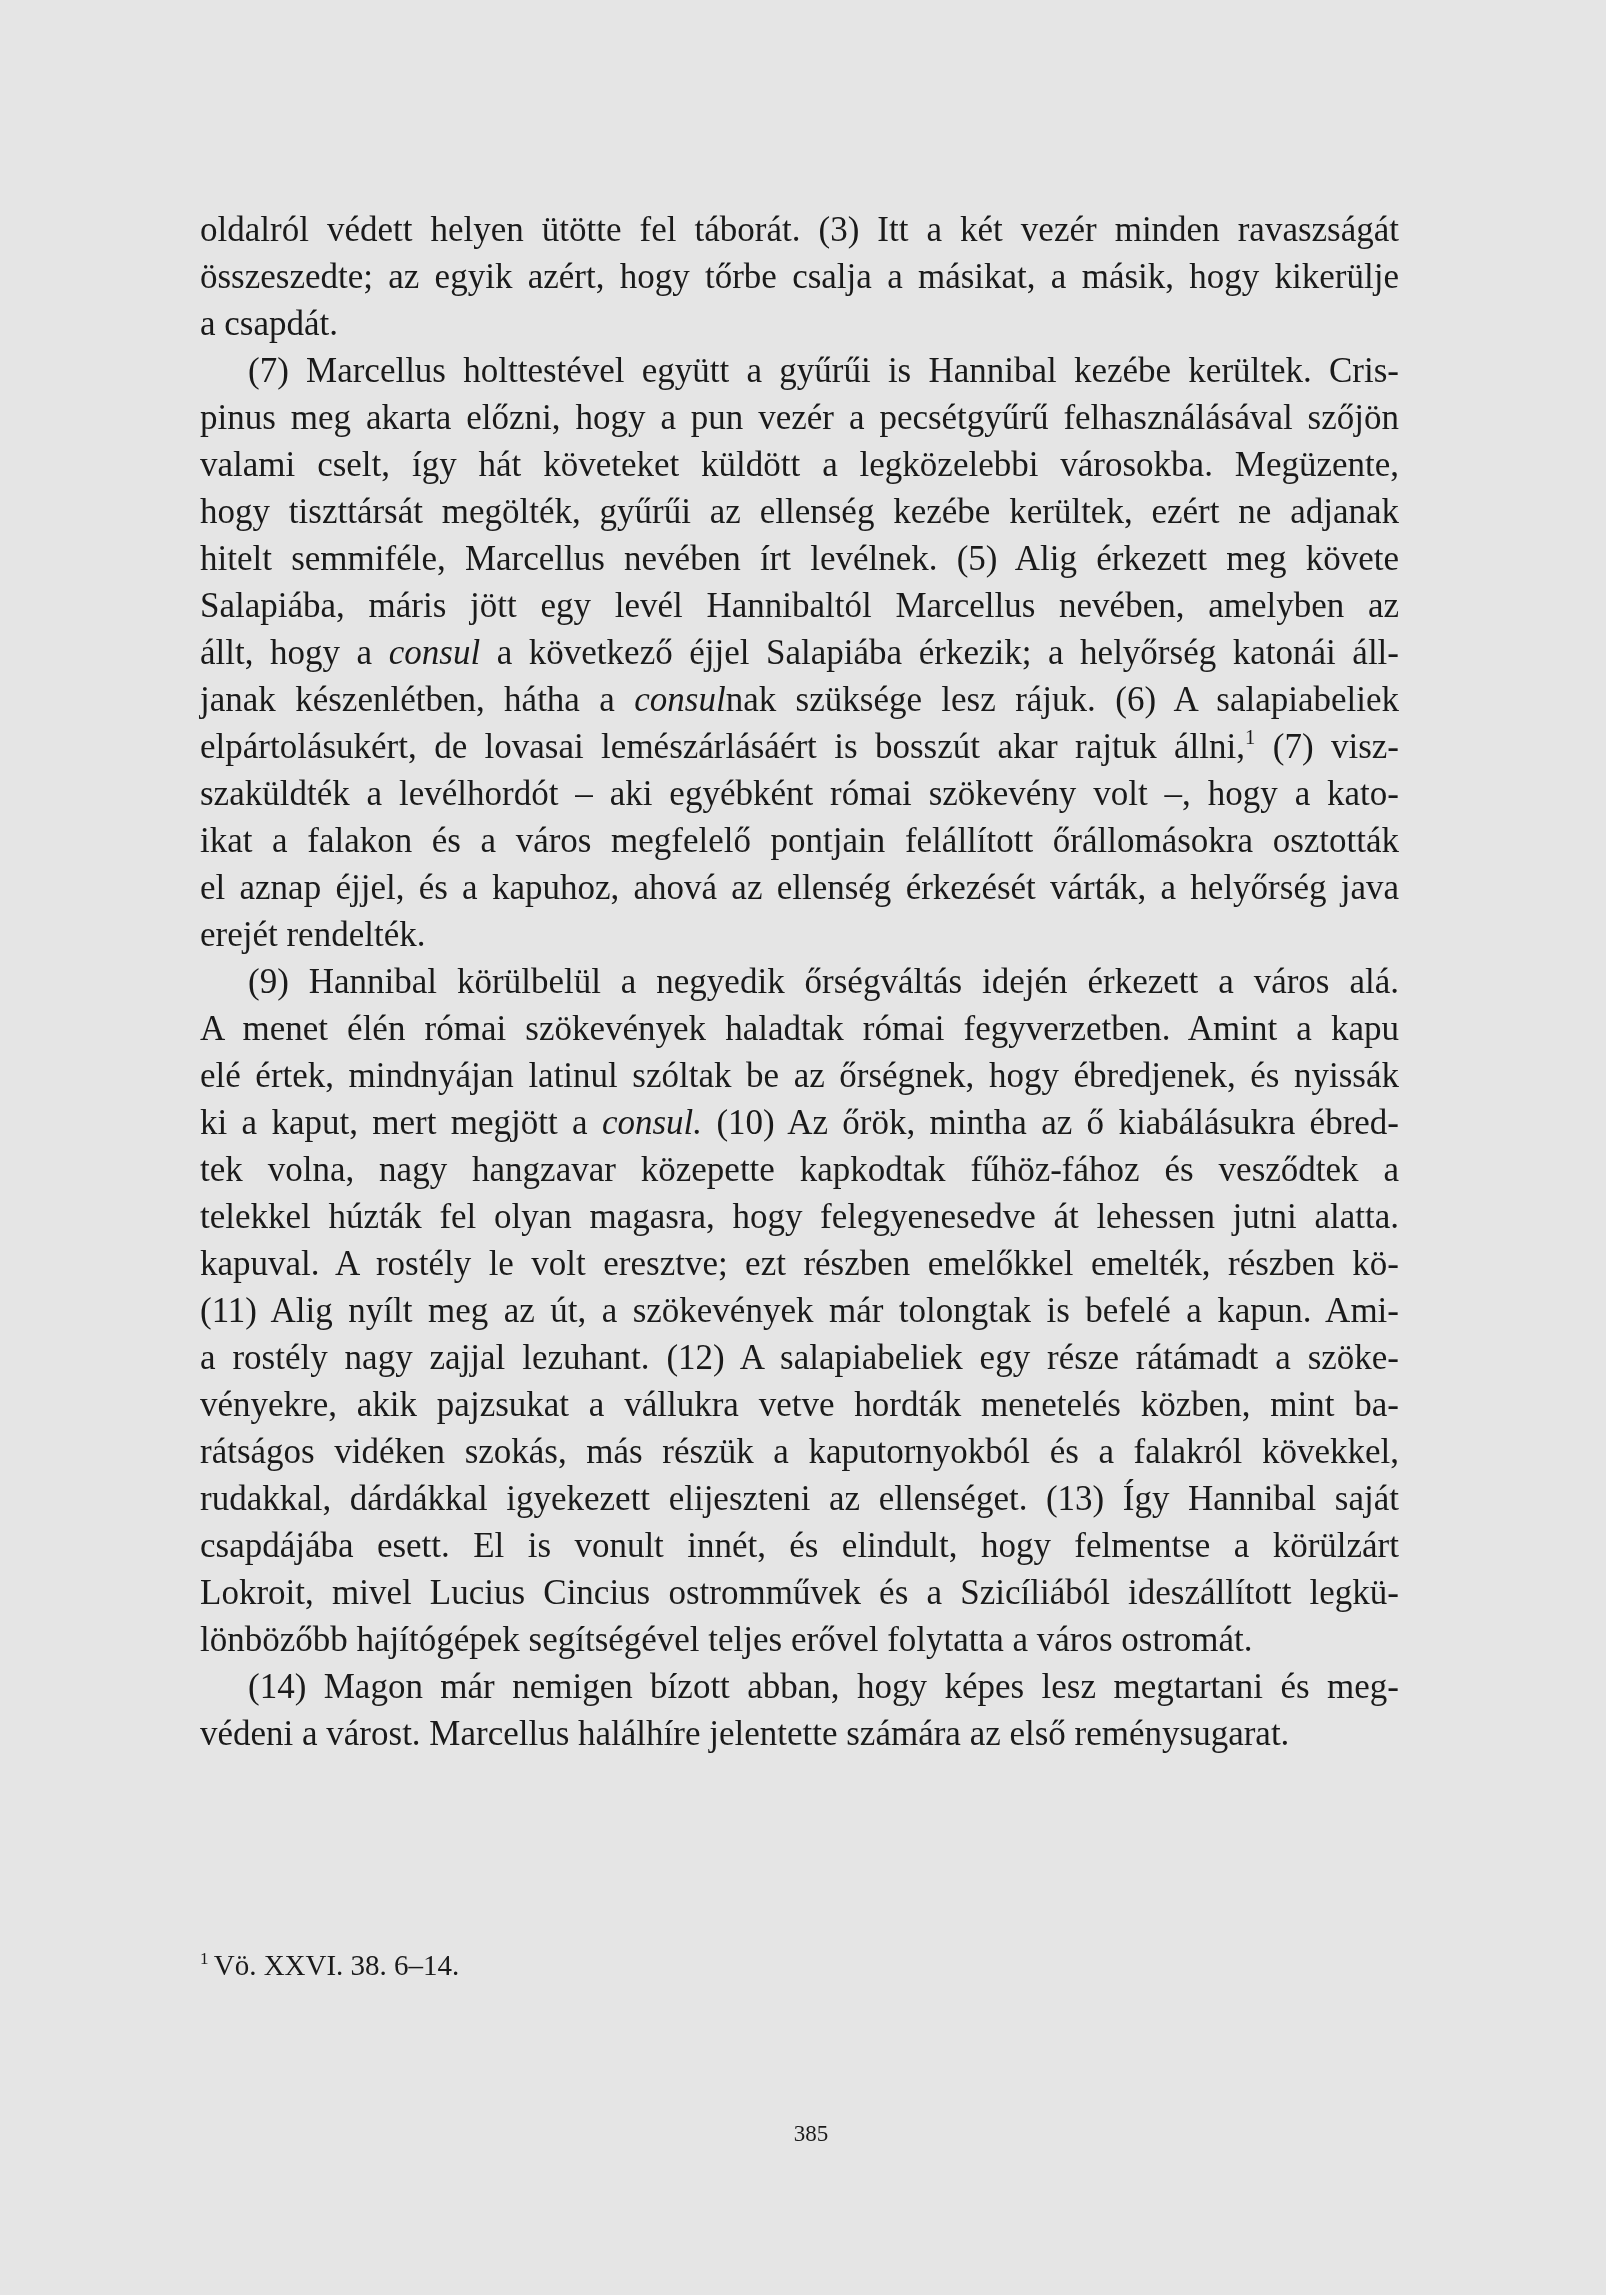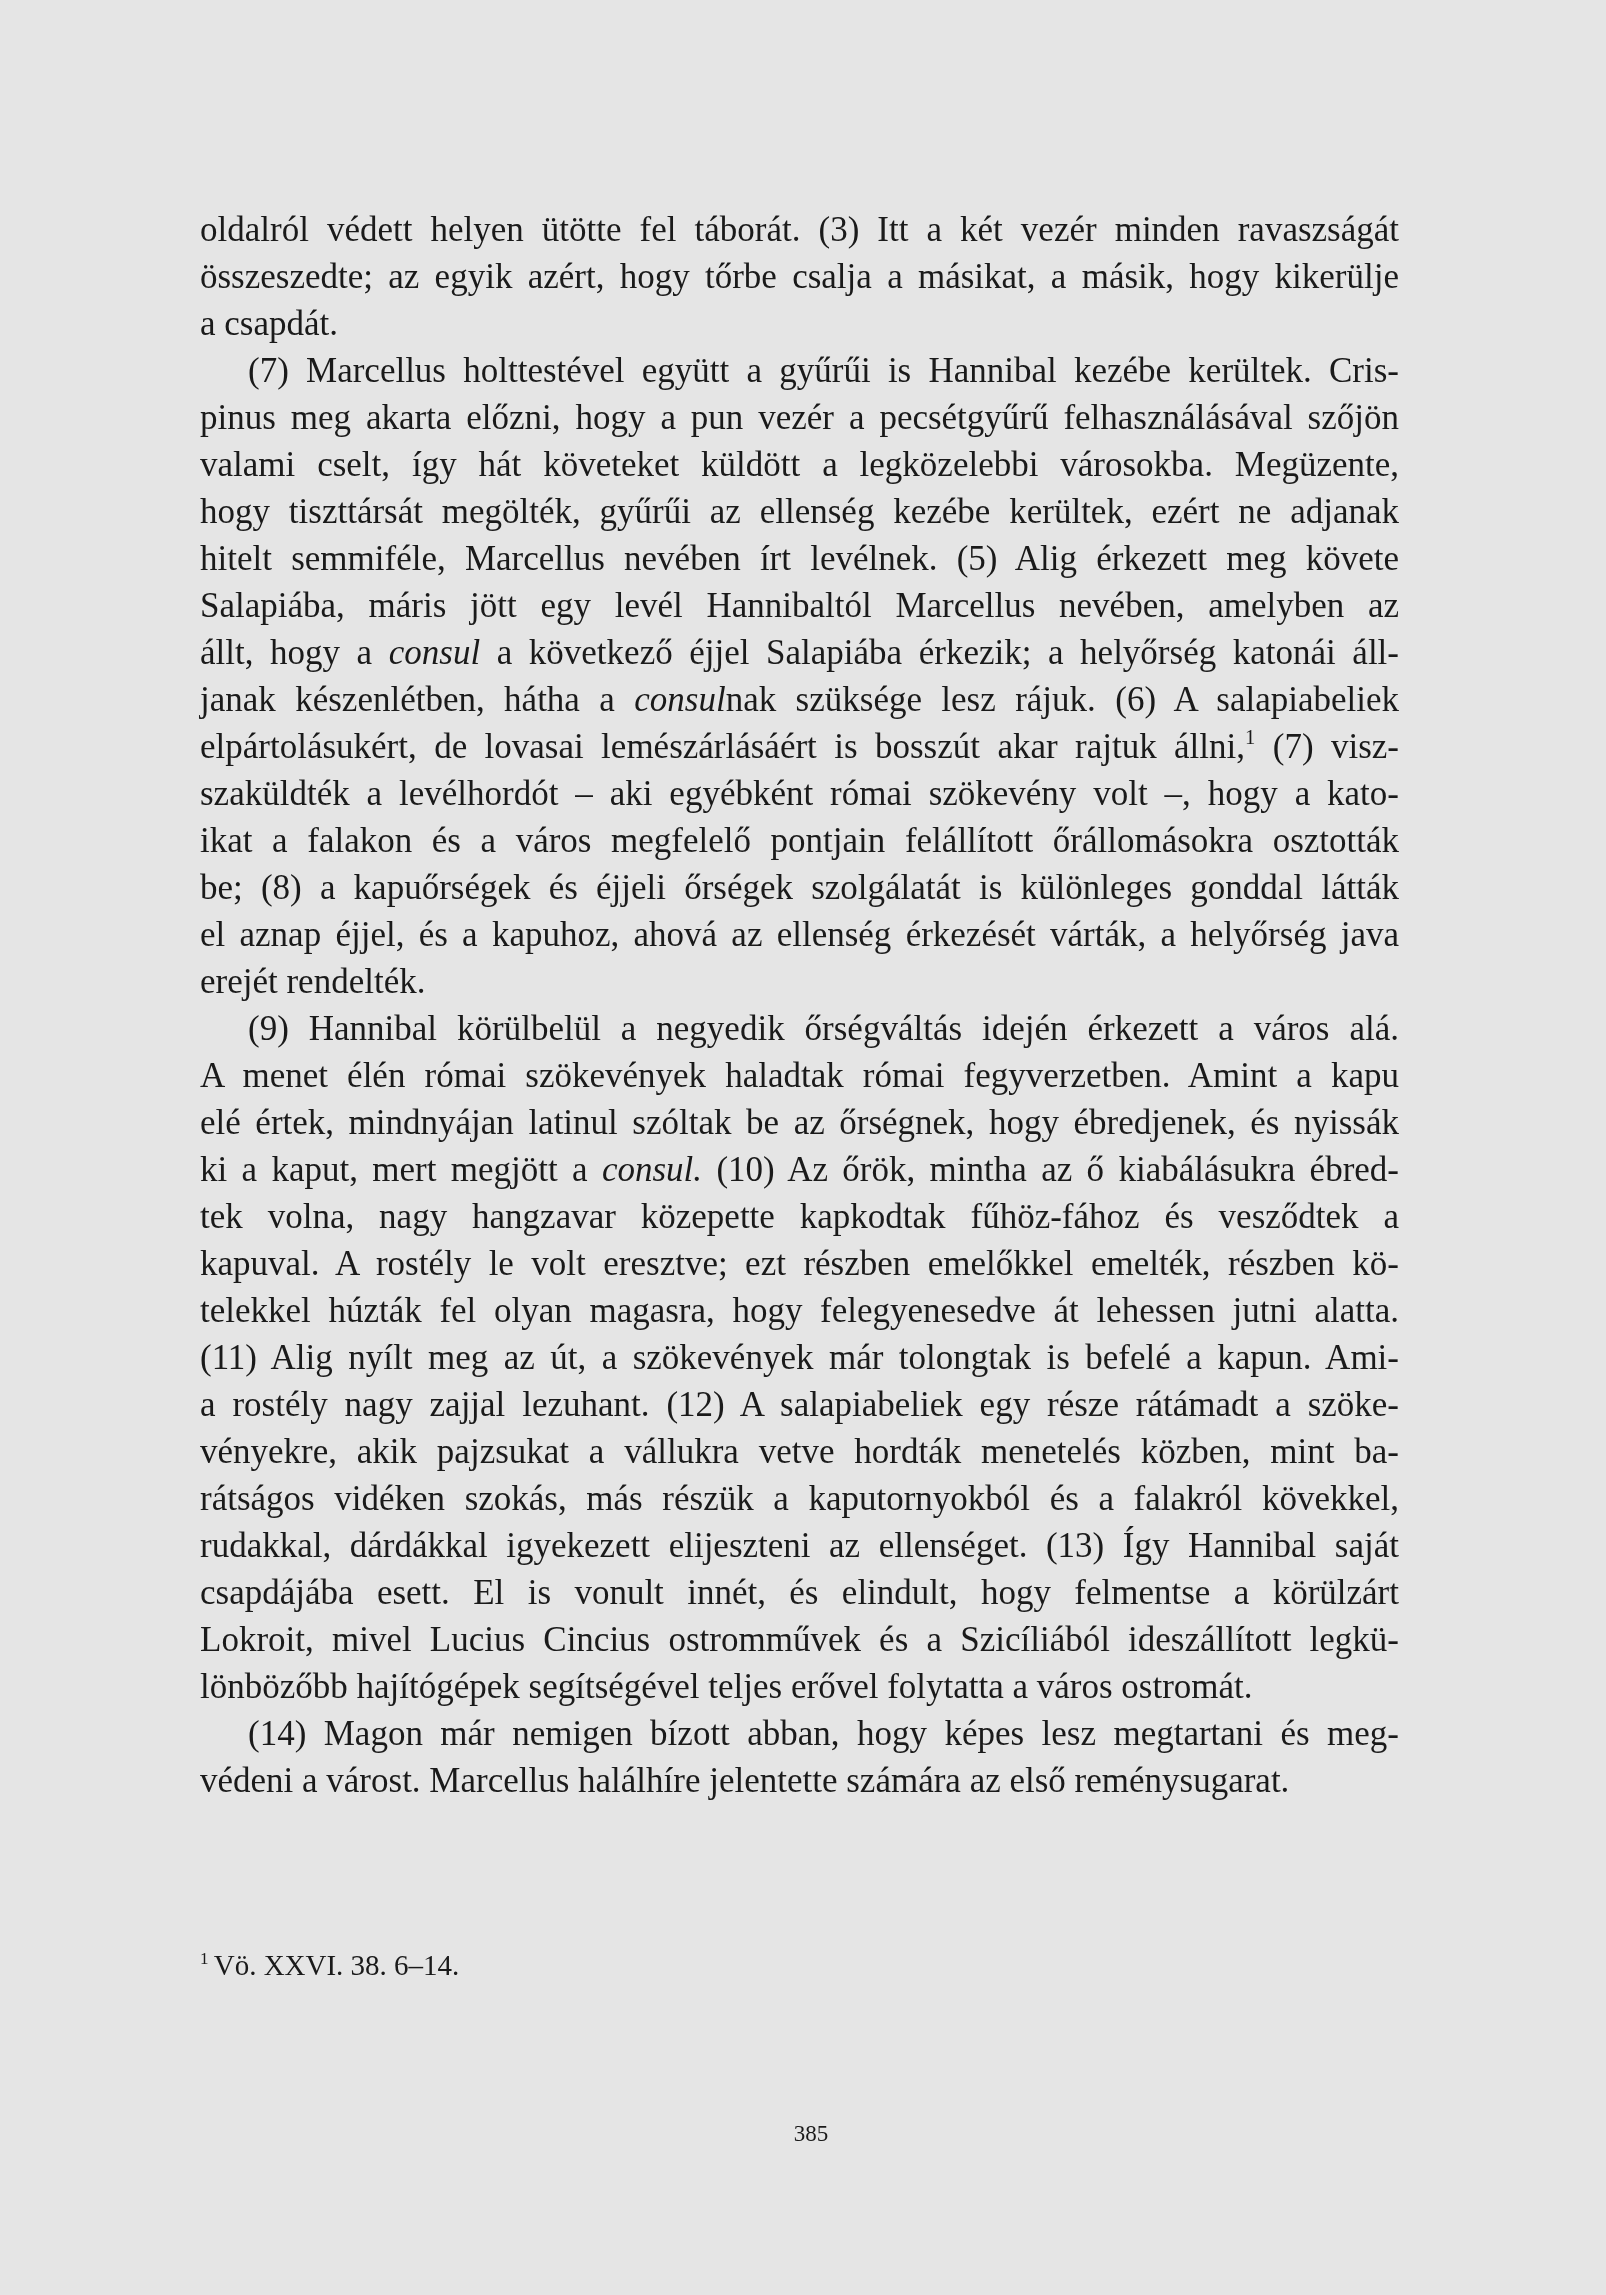--- a/index.html
+++ b/index.html
@@ -48,32 +48,31 @@
         <span class="line">pinus meg akarta előzni, hogy a pun vezér a pecsétgyűrű felhasználásával szőjön</span>
         <span class="line">valami cselt, így hát követeket küldött a legközelebbi városokba. Megüzente,</span>
         <span class="line">hogy tiszttársát megölték, gyűrűi az ellenség kezébe kerültek, ezért ne adjanak</span>
         <span class="line">hitelt semmiféle, Marcellus nevében írt levélnek. (5) Alig érkezett meg követe</span>
         <span class="line">Salapiába, máris jött egy levél Hannibaltól Marcellus nevében, amelyben az</span>
         <span class="line">állt, hogy a <i>consul</i> a következő éjjel Salapiába érkezik; a helyőrség katonái áll-</span>
         <span class="line">janak készenlétben, hátha a <i>consul</i>nak szüksége lesz rájuk. (6) A salapiabeliek</span>
         <span class="line">elpártolásukért, de lovasai lemészárlásáért is bosszút akar rajtuk állni,<sup class="fnref">1</sup> (7) visz-</span>
         <span class="line">szaküldték a levélhordót – aki egyébként római szökevény volt –, hogy a kato-</span>
         <span class="line">ikat a falakon és a város megfelelő pontjain felállított őrállomásokra osztották</span>
-        <span class="line">be; (8) a kapuőrségek és éjjeli őrségek szolgálatát is különleges gonddal látták</span>
         <span class="line">el aznap éjjel, és a kapuhoz, ahová az ellenség érkezését várták, a helyőrség java</span>
         <span class="line last">erejét rendelték.</span>
       </div>
       <div>
         <span class="line indent">(9) Hannibal körülbelül a negyedik őrségváltás idején érkezett a város alá.</span>
         <span class="line">A menet élén római szökevények haladtak római fegyverzetben. Amint a kapu</span>
         <span class="line">elé értek, mindnyájan latinul szóltak be az őrségnek, hogy ébredjenek, és nyissák</span>
         <span class="line">ki a kaput, mert megjött a <i>consul.</i> (10) Az őrök, mintha az ő kiabálásukra ébred-</span>
         <span class="line">tek volna, nagy hangzavar közepette kapkodtak fűhöz-fához és vesződtek a</span>
+        <span class="line">telekkel húzták fel olyan magasra, hogy felegyenesedve át lehessen jutni alatta.</span>
         <span class="line">kapuval. A rostély le volt eresztve; ezt részben emelőkkel emelték, részben kö-</span>
-        <span class="line">telekkel húzták fel olyan magasra, hogy felegyenesedve át lehessen jutni alatta.</span>
         <span class="line">(11) Alig nyílt meg az út, a szökevények már tolongtak is befelé a kapun. Ami-</span>
         <span class="line">a rostély nagy zajjal lezuhant. (12) A salapiabeliek egy része rátámadt a szöke-</span>
         <span class="line">vényekre, akik pajzsukat a vállukra vetve hordták menetelés közben, mint ba-</span>
         <span class="line">rátságos vidéken szokás, más részük a kaputornyokból és a falakról kövekkel,</span>
         <span class="line">rudakkal, dárdákkal igyekezett elijeszteni az ellenséget. (13) Így Hannibal saját</span>
         <span class="line">csapdájába esett. El is vonult innét, és elindult, hogy felmentse a körülzárt</span>
         <span class="line">Lokroit, mivel Lucius Cincius ostromművek és a Szicíliából ideszállított legkü-</span>
         <span class="line last">lönbözőbb hajítógépek segítségével teljes erővel folytatta a város ostromát.</span>
       </div>
       <div>

